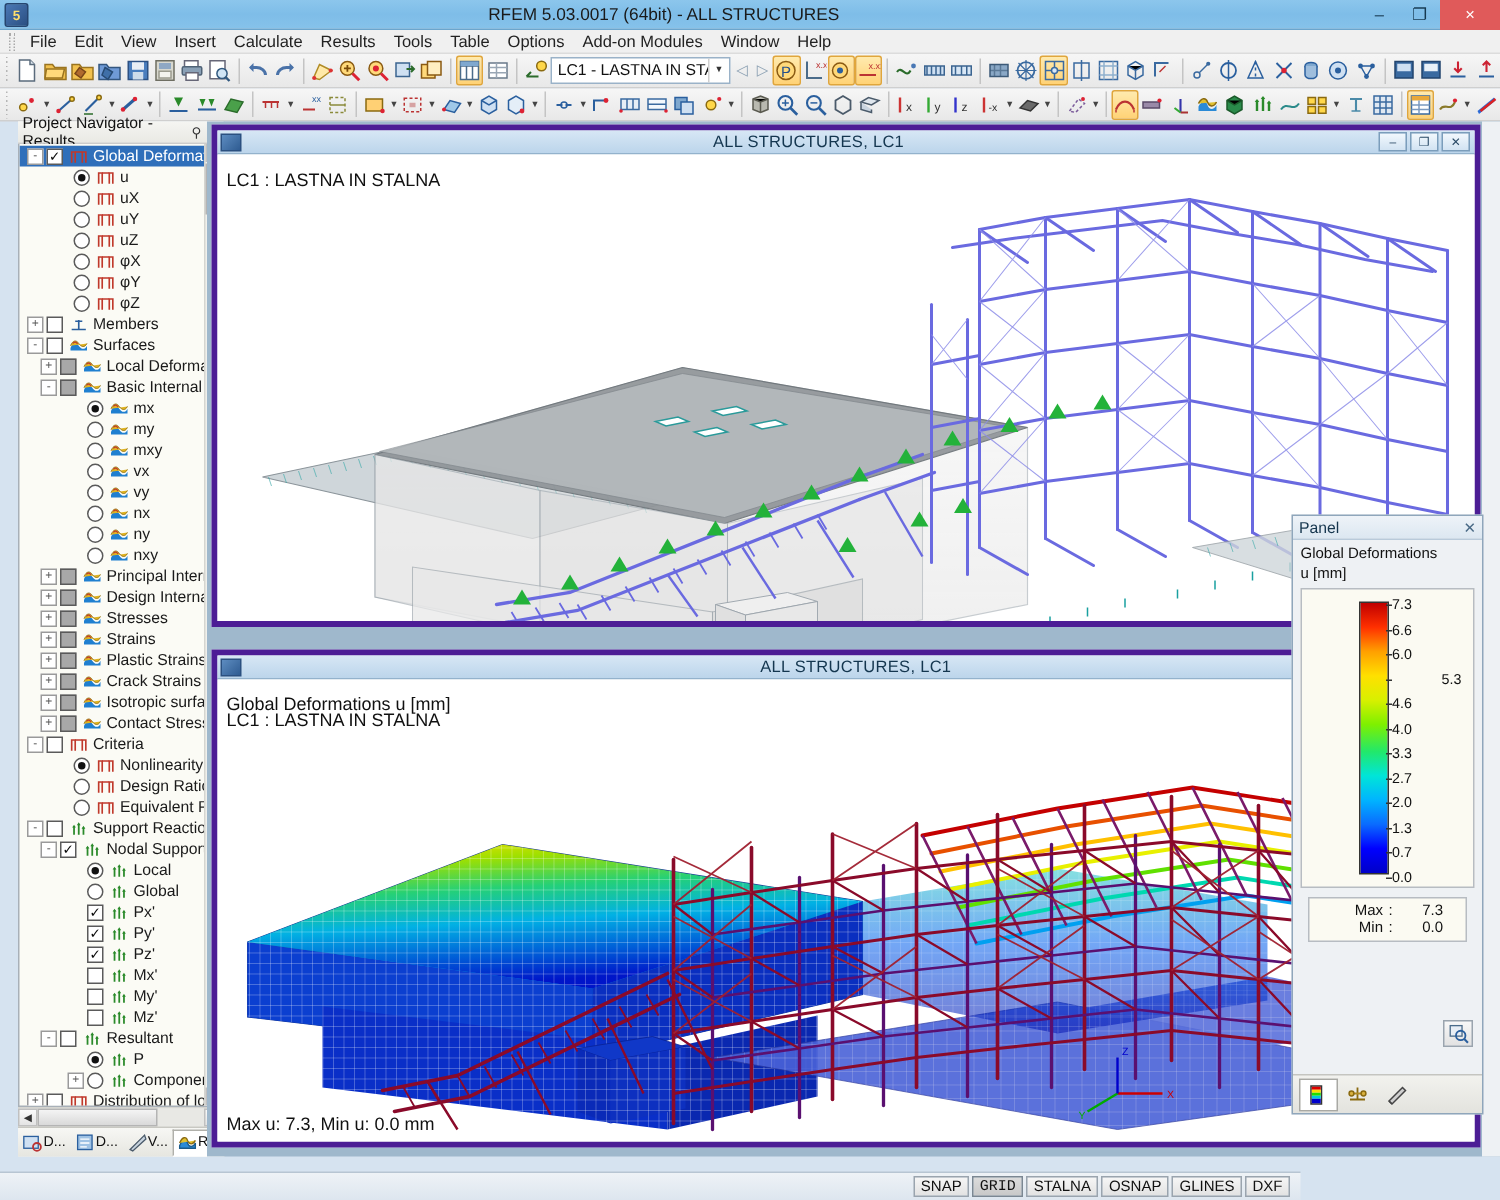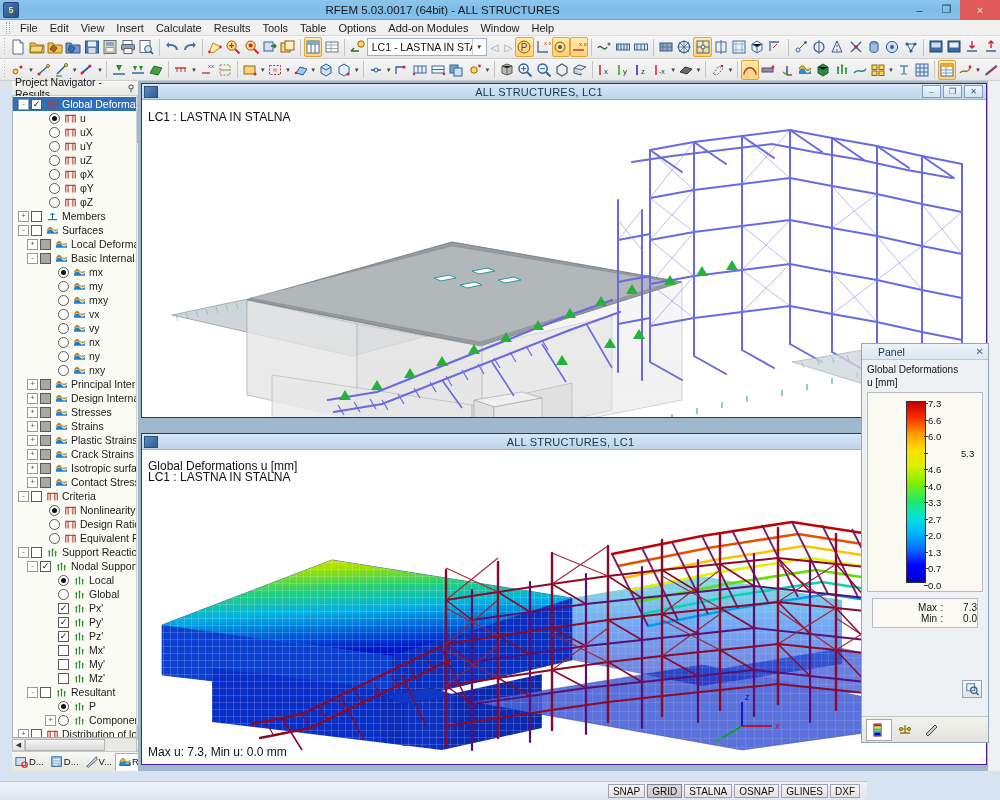--- a/index.html
+++ b/index.html
@@ -130,57 +130,57 @@
 
   .nav-tabs { height: 20px; background: linear-gradient(to bottom,#f7f7f4,#e6e6e0);
      border-top: 1px solid #c8c8c2; display:flex; align-items:center; }
   .nav-tab { display:flex; align-items:center; height:18px; padding: 0 2px; font-size:9.5px; color:#111;
      border: 1px solid transparent; }
   .nav-tab.active { background:#fff; border:1px solid #b0b0aa; border-bottom-color:#fff; }
 
   
   .mdi { position: absolute; top: 81px; left: 138px; width: 862px; height: 690px; background: #9fb8cc; }
 
-  .mdiwin { position: absolute; background: #fff; border: 1px solid #4c1d95; }
+  .mdiwin { position: absolute; background: #fff; border: 4px solid #4c1d95; }
   .mdiwin .wtitle {
     height: 16px; background: linear-gradient(to bottom,#d7e7f5,#bcd5eb);
     display: flex; align-items: center; border-bottom: 1px solid #93b2cc;
   }
   .wtitle .wicon { width: 14px; height: 12px; margin-left: 2px;
     background: linear-gradient(135deg,#5d8cc0,#2f5c92); border:1px solid #2b5080; }
   .wtitle .wttl { flex: 1; text-align: center; font-size: 11px; color: #14364f; letter-spacing: .2px;}
   .wtitle .wbtns { display: flex; margin-right: 3px; }
   .wbtn { width: 19px; height: 13px; margin-left: 2px;
     background: linear-gradient(to bottom,#f2f8fd,#d2e3f2); border: 1px solid #7b9dbb;
     display:flex;align-items:center;justify-content:center; font-size: 8px; color:#2a4a66; }
   .canvas { position: absolute; top: 16px; left: 0; right: 0; bottom: 0; background: #fff; overflow:hidden; }
   .canvas .label { position: absolute; font-size: 12px; color: #111; white-space: pre; line-height: 11px; }
 
   
   .panel { position: absolute; top: 343px; left: 861px; width: 128px; height: 400px;
      background: #eef1f4; border: 1px solid #8fa6bb; }
   .panel .ptitle { height: 16px; background: linear-gradient(to bottom,#eef3f8,#dce7f1);
      border-bottom: 1px solid #b9cada; display:flex; align-items:center; font-size:10.5px;
-     color:#16364e; padding-left:16px; }
+     color:#16364e; padding-left:4px; }
   .panel .ptitle .x { margin-left:auto; margin-right:4px; font-size:10px; color:#4a6a86; }
   .panel .pbody { padding: 4px 5px 0 5px; }
   .panel .ph1 { font-size: 10px; color:#111; }
   .panel .ph2 { font-size: 10px; color:#111; margin-top:2px; }
   .legendbox { margin-top: 4px; background: #fbfaf2; border: 1px solid #b7bcc2;
      height: 200px; position: relative; }
   .legendbar { position:absolute; left: 38px; top: 8px; width: 20px; height: 182px;
      border: 1px solid #333;
      background: linear-gradient(to top,
        #0000c8 0%, #0000ff 9%, #0a6bff 18%, #00b4ff 27%, #00e5d8 36%,
        #22e86a 45%, #7ef000 55%, #d8f000 64%, #ffe000 73%, #ffa000 82%,
        #ff3000 91%, #c00000 100%); }
   .legtick { position:absolute; left: 60px; font-size: 9.5px; color:#111; line-height:1; }
   .legtick::before { content:''; position:absolute; left:-4px; top:4px; width:4px; height:1px; background:#333; }
   .minmaxbox { margin: 6px 5px 0 5px; background:#fbfaf2; border:1px solid #b7bcc2; padding: 3px 0; }
-  .mmrow { display:flex; font-size:10px; color:#111; justify-content:flex-end; }
+  .mmrow { display:flex; font-size:10px; color:#111; justify-content:center; }
   .mmrow .k { width: 34px; text-align:right; }
   .mmrow .c { width: 10px; text-align:center; }
   .mmrow .v { width: 30px; text-align:right; }
   .panel .zoomico { position:absolute; right:6px; bottom:44px; width: 20px; height:18px;
      background:linear-gradient(to bottom,#f8f8f8,#e2e2e2); border:1px solid #9aa4ae;
      display:flex;align-items:center;justify-content:center; }
   .panel .ptabs { position:absolute; bottom:0; left:0; right:0; height: 26px;
      background:linear-gradient(to bottom,#f2f2ee,#e3e3de); border-top:1px solid #c5c5c0;
      display:flex; align-items:center; padding-left:4px; }
   .ptab { width: 26px; height: 22px; display:flex;align-items:center;justify-content:center;
@@ -188,21 +188,21 @@
   .ptab.active { background:#fff; border-color:#a9a9a4; }
 
   
   .statusbar { position:absolute; bottom:0; left:0; width:867px; height: 19px;
      background: linear-gradient(to bottom,#eef2f6,#dde6ef); border-top:1px solid #b7c5d2;
      display:flex; align-items:center; }
   .status-left { flex:1; }
   .sbtn { height: 14px; padding: 0 4px; margin-right: 2px; font-size: 10px; color:#111;
      background: linear-gradient(to bottom,#f6f6f6,#e2e2e2); border:1px solid #9aa4ae;
      display:flex; align-items:center; }
-  .sbtn.on { background: linear-gradient(to bottom,#dcdcdc,#c8c8c8); border-color:#7b8792; }
+  .sbtn.on { background: linear-gradient(to bottom,#dcdcdc,#c8c8c8); border-color:#7b8792;font-family:Liberation Mono, monospace; }
   .sb-spacer { width: 5px; }
 
   
   .mdi-vscroll { position:absolute; right:0; top:0; width:12px; bottom:0; background:#eef1f4; }
 
   svg { display:block; }
 </style>
 </head>
 <body>
 

